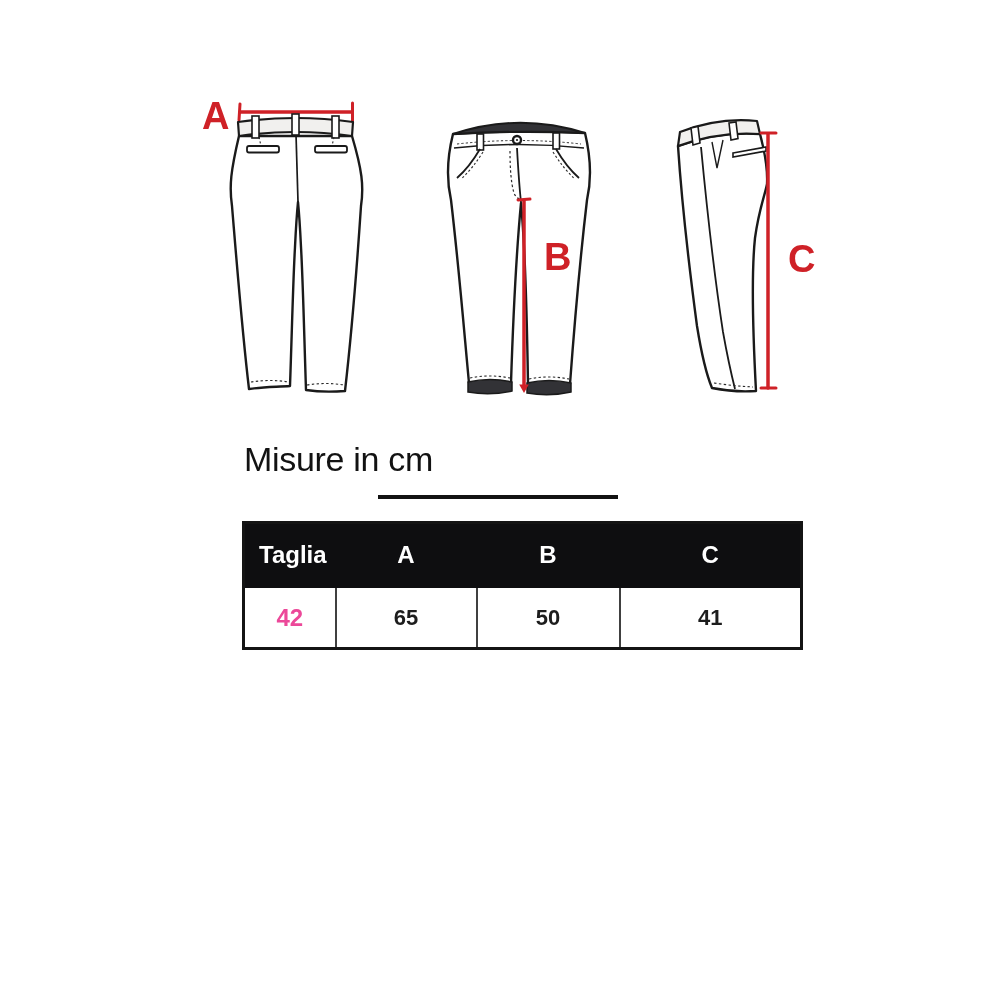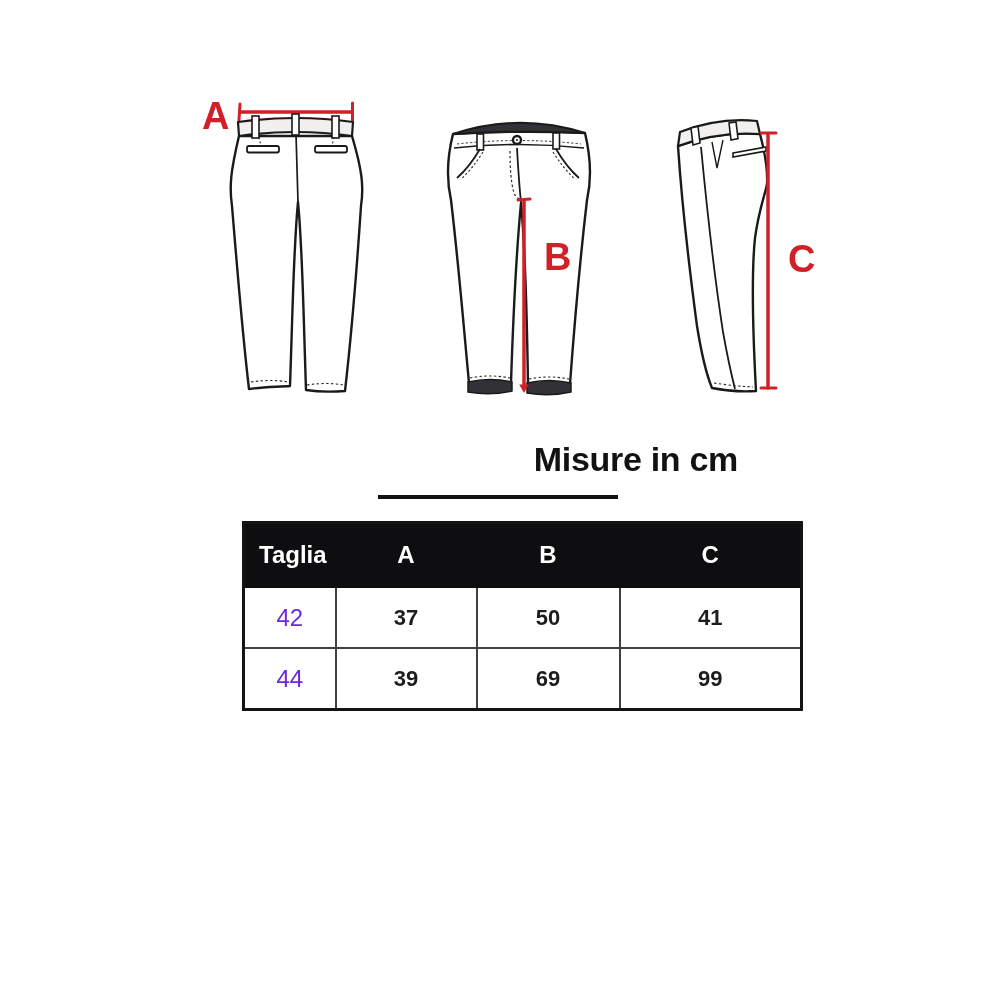--- a/index.html
+++ b/index.html
@@ -11,22 +11,22 @@
   .canvas { position:absolute; inset:0; }
   .art { position:absolute; top:0; left:0; }
   .m-label {
     position:absolute; color:#cf2127; font-weight:800;
     font-size:38px; line-height:1; user-select:none;
   }
   .m-label.a { left:202px; top:97px; }
   .m-label.b { left:544px; top:238px; }
   .m-label.c { left:788px; top:240px; }
   .section-title {
-    position:absolute; top:441px; left:238px; width:500px;
-    text-align:right; font-size:34px; font-weight:700;
+    position:absolute; top:441px; left:244px; width:500px;
+    text-align:left; font-size:34px; font-weight:400;
     color:#121212; letter-spacing:-0.3px; line-height:1.1;
   }
   .title-underline {
     position:absolute; top:495px; left:378px; width:240px; height:4px;
     background:#121212;
   }
   table.size-table {
     position:absolute; top:521px; left:242px; width:558px;
     border-collapse:collapse; table-layout:fixed;
     border:3px solid #141414;
@@ -35,21 +35,21 @@
   table.size-table thead th {
     background:#0e0e10; color:#ffffff; height:60px;
     font-size:24px; font-weight:800; text-align:center; border-color:#0e0e10;
   }
   table.size-table thead th.col-taglia { text-align:left; padding-left:14px; }
   .w-taglia { width:92px; } .w-a { width:141px; } .w-b { width:143px; } .w-c { width:182px; }
   table.size-table tbody td {
     height:57px; background:#ffffff; text-align:center; vertical-align:middle;
     font-size:22px; font-weight:700; color:#1d1d1d;
   }
-  table.size-table tbody td.size-col { font-size:24px; font-weight:400; color:#6d28d9; }
+  table.size-table tbody td.size-col { font-size:24px; font-weight:700; color:#ec4899; }
 </style>
 </head>
 <body>
 
 <div class="canvas">
 
   <svg class="art" width="1000" height="430" viewBox="0 0 1000 430">
 
     <g>
 
@@ -167,26 +167,20 @@
       <tr>
         <th class="col-taglia">Taglia</th>
         <th>A</th>
         <th>B</th>
         <th>C</th>
       </tr>
     </thead>
     <tbody>
       <tr>
         <td class="size-col">42</td>
-        <td>37</td>
+        <td>65</td>
         <td>50</td>
         <td>41</td>
-      </tr>
-      <tr>
-        <td class="size-col">44</td>
-        <td>39</td>
-        <td>69</td>
-        <td>99</td>
       </tr>
     </tbody>
   </table>
 
 </div>
 
 </body></html>

